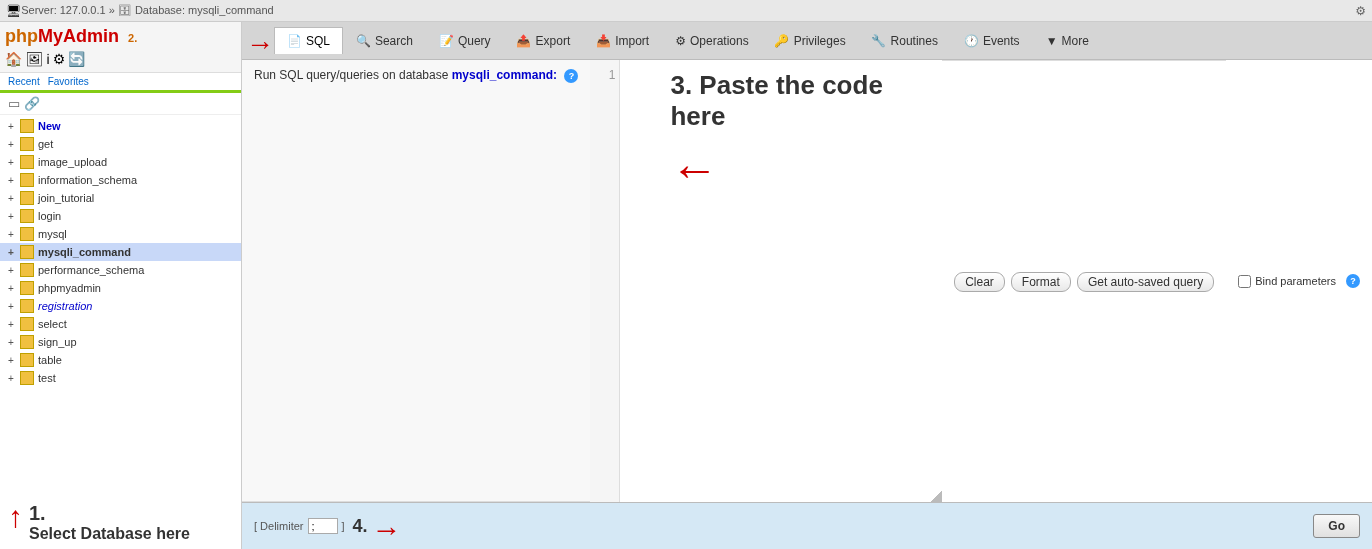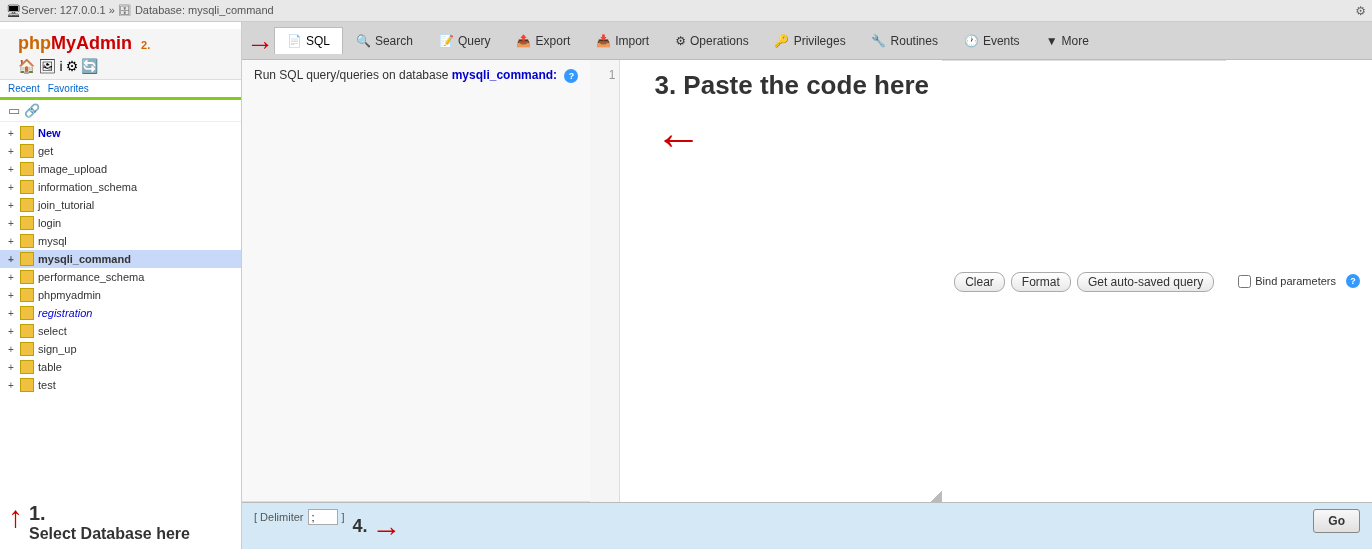--- a/index.html
+++ b/index.html
@@ -12,21 +12,21 @@
     .top-bar { display: flex; align-items: center; background: #e8e8e8; border-bottom: 1px solid #ccc; padding: 2px 6px; height: 22px; }
     .top-bar-title { font-size: 11px; color: #333; }
     .top-bar-title span { color: #555; }
     .top-bar-gear { margin-left: auto; color: #666; cursor: pointer; }
 
     
     .main-area { display: flex; flex: 1; overflow: hidden; }
 
     
     .sidebar { width: 242px; background: #fff; border-right: 1px solid #ccc; display: flex; flex-direction: column; overflow: hidden; }
-    .sidebar-header { display: flex; align-items: flex-end; justify-content: space-between; padding: 4px 18px; background: #f5f5f5; border-bottom: 1px solid #ddd; margin-top: 7px; }
+    .sidebar-header { display: flex; align-items: flex-end; justify-content: space-between; padding: 4px 5px; background: #f5f5f5; border-bottom: 1px solid #ddd; }
     .phpmyadmin-logo { font-size: 18px; font-weight: bold; }
     .phpmyadmin-logo .php { color: #cc6600; }
     .phpmyadmin-logo .myadmin { color: #cc0000; }
     .logo-badge { font-size: 11px; font-weight: bold; color: #cc6600; margin-left: 4px; }
     .sidebar-icons { display: flex; align-items: center; gap: 3px; margin-top: 2px; }
     .sidebar-icons span { font-size: 14px; cursor: pointer; }
     .sidebar-links { display: flex; gap: 8px; padding: 3px 8px; font-size: 10px; border-bottom: 3px solid #84cc16; }
     .sidebar-links a { color: #0066cc; text-decoration: none; cursor: pointer; }
     .sidebar-actions { display: flex; align-items: center; gap: 4px; padding: 3px 8px; border-bottom: 1px solid #eee; }
     .sidebar-actions span { font-size: 13px; color: #666; cursor: pointer; }
@@ -52,39 +52,39 @@
     .sql-panel-header { padding: 8px 12px; border-bottom: 1px solid #ddd; font-size: 12px; color: #333; background: #f8f8f8; }
     .sql-panel-header .db-highlight { color: #0000cc; font-weight: bold; }
     .help-icon { display: inline-flex; align-items: center; justify-content: center; width: 14px; height: 14px; background: #3399ff; color: #fff; border-radius: 50%; font-size: 9px; font-weight: bold; margin-left: 4px; }
     .editor-area { flex: 1; position: relative; border: none; overflow: hidden; }
     .editor-outer { width: 100%; height: 100%; display: flex; }
     .line-numbers { width: 30px; background: #f5f5f5; border-right: 1px solid #ddd; padding: 8px 4px; font-size: 12px; color: #999; text-align: right; }
     .code-input { flex: 1; border: none; outline: none; padding: 8px; font-family: monospace; font-size: 13px; resize: none; background: #fff; color: #333; }
     .resize-handle { position: absolute; bottom: 0; right: 0; width: 12px; height: 12px; cursor: se-resize; background: linear-gradient(135deg, transparent 50%, #bbb 50%); }
 
     
-    .paste-annotation { position: absolute; top: 10px; left: 64px; z-index: 5; pointer-events: none; }
+    .paste-annotation { position: absolute; top: 10px; left: 80px; z-index: 5; pointer-events: none; }
     .paste-text { font-size: 24px; font-weight: bold; color: #333; }
 
     
     .toolbar { display: flex; align-items: center; gap: 6px; padding: 8px 12px; border-top: 1px solid #ddd; background: #fff; }
     .btn { padding: 2px 10px; border: 1px solid #aaa; background: linear-gradient(to bottom, #fff, #e8e8e8); border-radius: 9px; cursor: pointer; font-size: 12px; color: #333; }
 
     
     .options-row { display: flex; align-items: center; gap: 6px; padding: 4px 12px; background: #fff; }
     .checkbox-label { display: flex; align-items: center; gap: 4px; font-size: 11px; color: #333; }
     .checkbox-label input[type=checkbox] { margin: 0; }
 
     
     .bookmark-row { display: flex; align-items: center; gap: 8px; padding: 4px 12px 8px; background: #fff; }
     .bookmark-label { font-size: 11px; color: #333; }
     .bookmark-input { border: 1px solid #aaa; padding: 2px 6px; font-size: 11px; width: 160px; }
 
     
-    .bottom-bar { background: #d5e8f5; border-top: 1px solid #bbb; padding: 6px 12px; display: flex; align-items: flex-start; gap: 8px; }
+    .bottom-bar { background: #d5e8f5; border-top: 1px solid #bbb; padding: 6px 12px; display: flex; align-items: center; gap: 8px; }
     .delimiter-group { display: flex; align-items: center; gap: 4px; font-size: 11px; color: #333; }
     .delimiter-bracket { color: #555; }
     .delimiter-input { border: 1px solid #aaa; width: 30px; padding: 1px 3px; font-size: 11px; }
     .bottom-checkboxes { display: flex; align-items: center; gap: 10px; flex: 1; }
     .bottom-checkbox-label { display: flex; align-items: center; gap: 4px; font-size: 11px; color: #333; }
     .go-btn { padding: 4px 14px; border: 1px solid #888; background: linear-gradient(to bottom, #f8f8f8, #e0e0e0); border-radius: 3px; cursor: pointer; font-size: 12px; font-weight: bold; color: #333; margin-left: auto; }
 
     
     .select-db-annotation { padding: 6px 8px; }
     .select-db-text { font-size: 16px; font-weight: bold; color: #333; }

